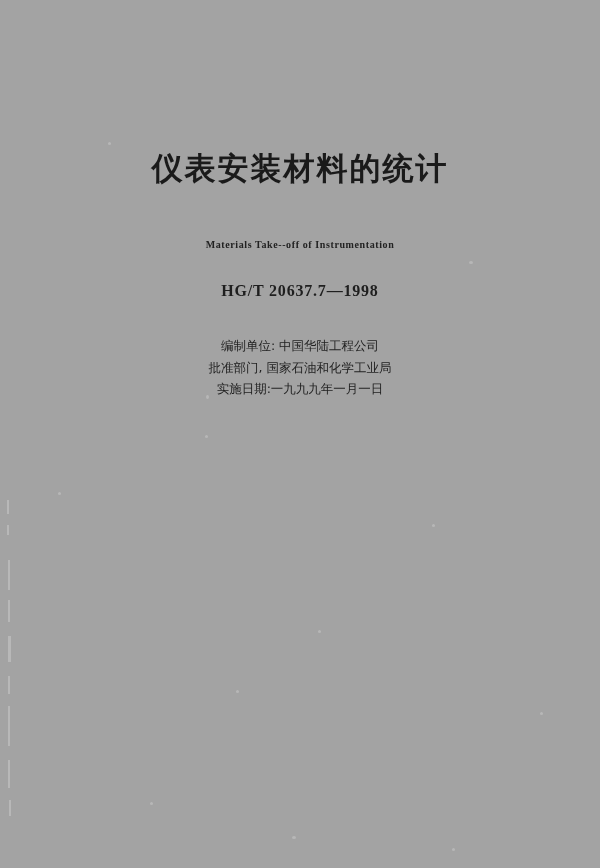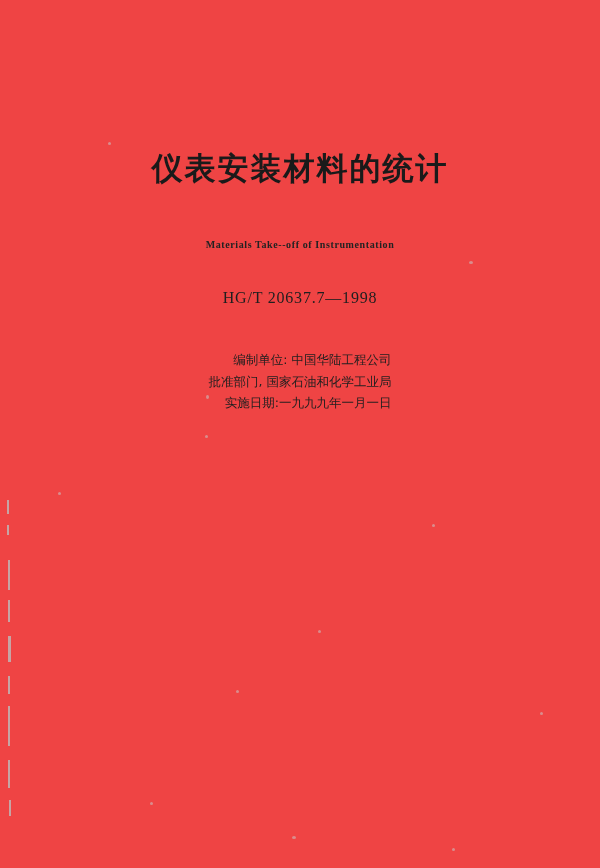--- a/index.html
+++ b/index.html
@@ -10,21 +10,21 @@
     width: 600px;
     height: 868px;
     background: #ffffff;
     font-family: "Liberation Serif", serif;
     overflow: hidden;
   }
   .page {
     position: relative;
     width: 600px;
     height: 868px;
-    background: #ef4444;
+    background: #a3a3a3;
     box-sizing: border-box;
   }
   
   .speck {
     position: absolute;
     background: #c9c9c9;
     border-radius: 50%;
     opacity: 0.55;
   }
   .edge-mark {
@@ -52,30 +52,30 @@
     font-family: "Liberation Serif", serif;
     font-weight: bold;
     font-size: 10px;
     letter-spacing: 0.6px;
     color: #222222;
     margin: 0;
     padding-top: 52px;
   }
   .doc-code {
     font-family: "Liberation Serif", serif;
-    font-weight: normal;
+    font-weight: bold;
     font-size: 16px;
     letter-spacing: 0.8px;
     color: #1f1f1f;
-    margin: 12px;
+    margin: 5px;
     padding-top: 27px;
   }
   .meta-block {
     display: inline-block;
-    text-align: right;
+    text-align: center;
     padding-top: 30px;
   }
   .meta-line {
     font-family: "DejaVu Sans", sans-serif;
     font-size: 12.5px;
     color: #1f1f1f;
     line-height: 1.72;
     white-space: nowrap;
   }
 </style>

